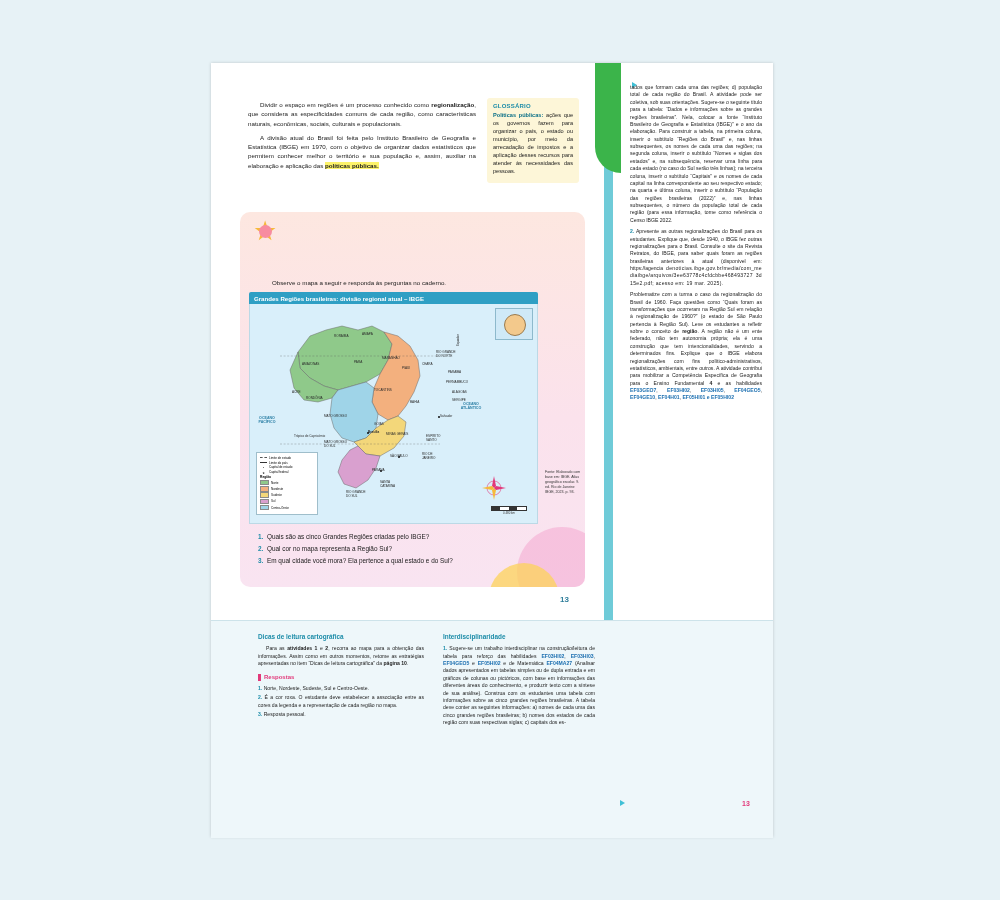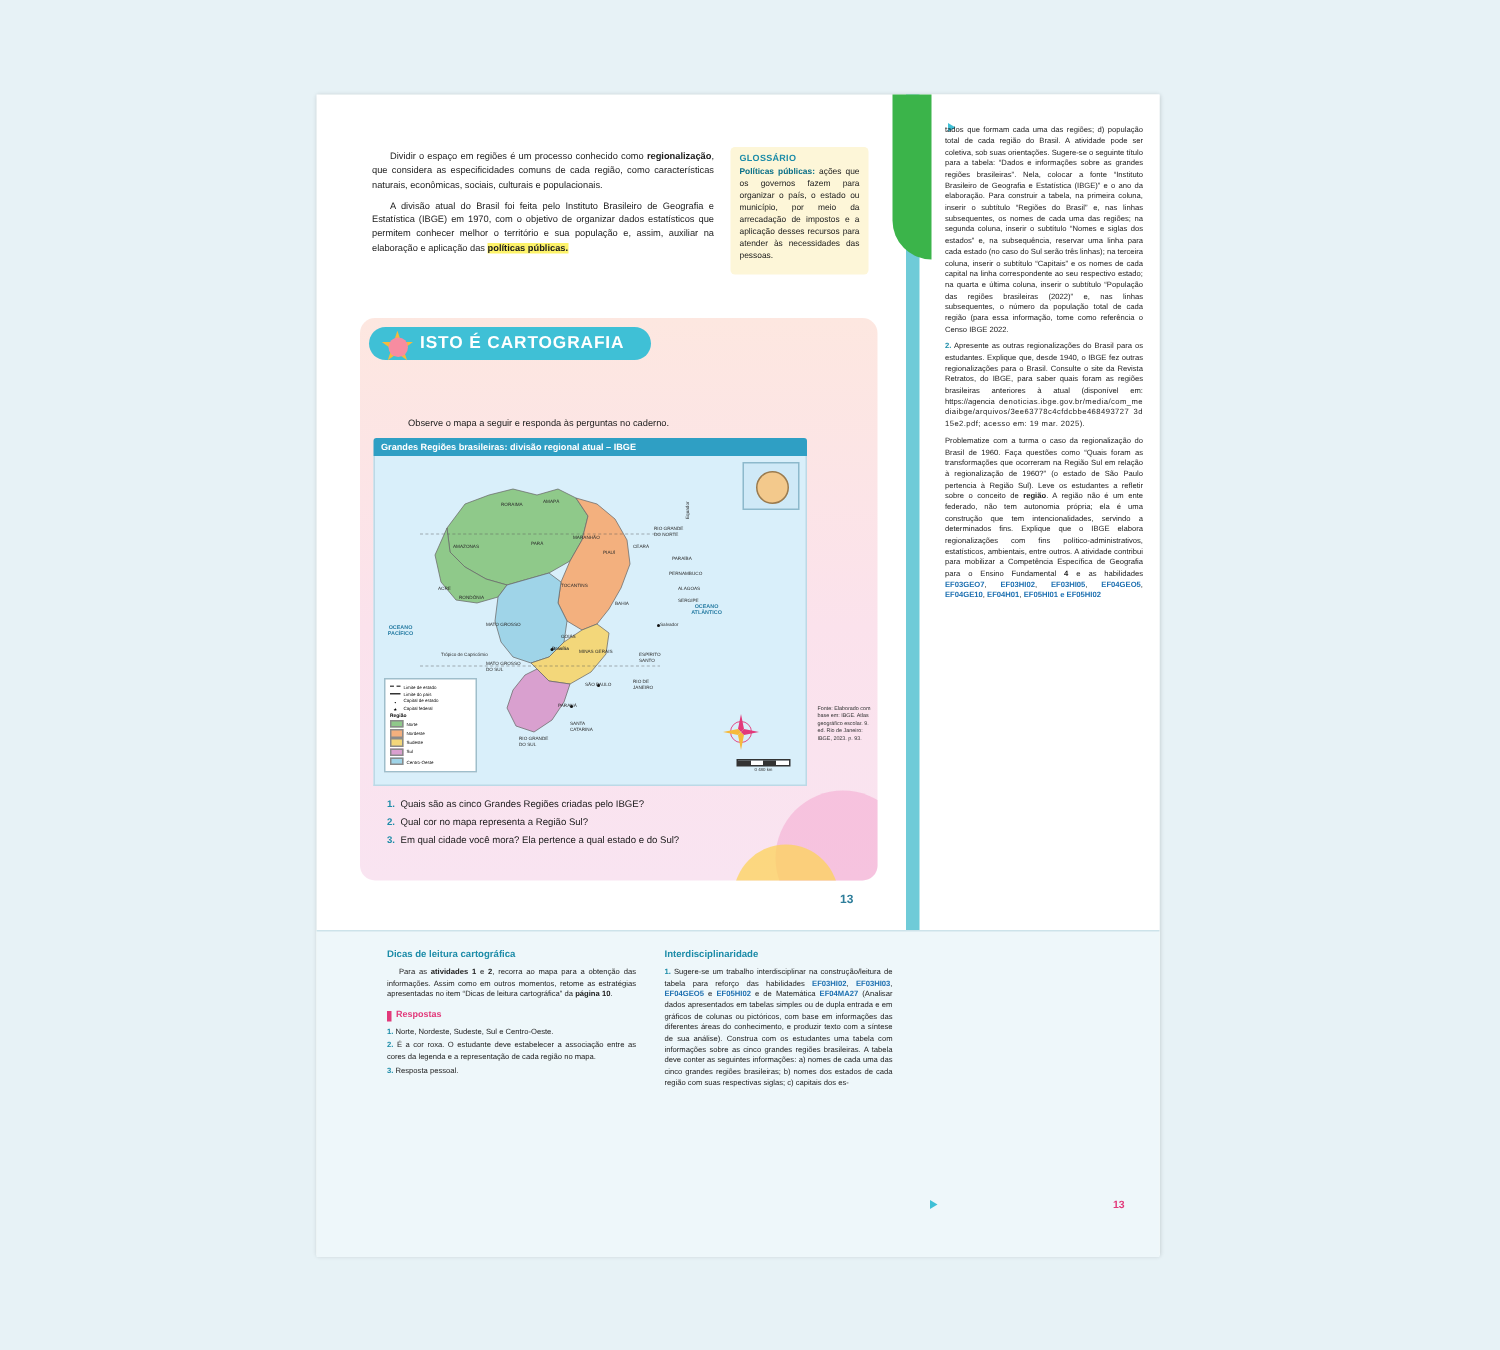--- a/index.html
+++ b/index.html
@@ -259,23 +259,20 @@
   <div class="glossary">
     <div class="gtitle">GLOSSÁRIO</div>
     <div class="gbody">
       <span class="gterm">Políticas públicas:</span><span> ações que os governos fazem para organizar o país, o estado ou município, por meio da arrecadação de impostos e a aplicação desses recursos para atender às necessidades das pessoas.</span>
     </div>
   </div>
 
   <div class="carto">
     <div class="carto-deco1"></div>
     <div class="carto-deco2"></div>
-  </div>
-  <div class="carto-head">
-    <div class="carto-pill">ISTO É CARTOGRAFIA</div>
   </div>
   <div class="star">★</div>
   <div class="star-inner"></div>
 
   <div class="carto-instr">Observe o mapa a seguir e responda às perguntas no caderno.</div>
 
   <div class="map-wrap">
     <div class="map-title">Grandes Regiões brasileiras: divisão regional atual – IBGE</div>
     <div class="map-body">
 

